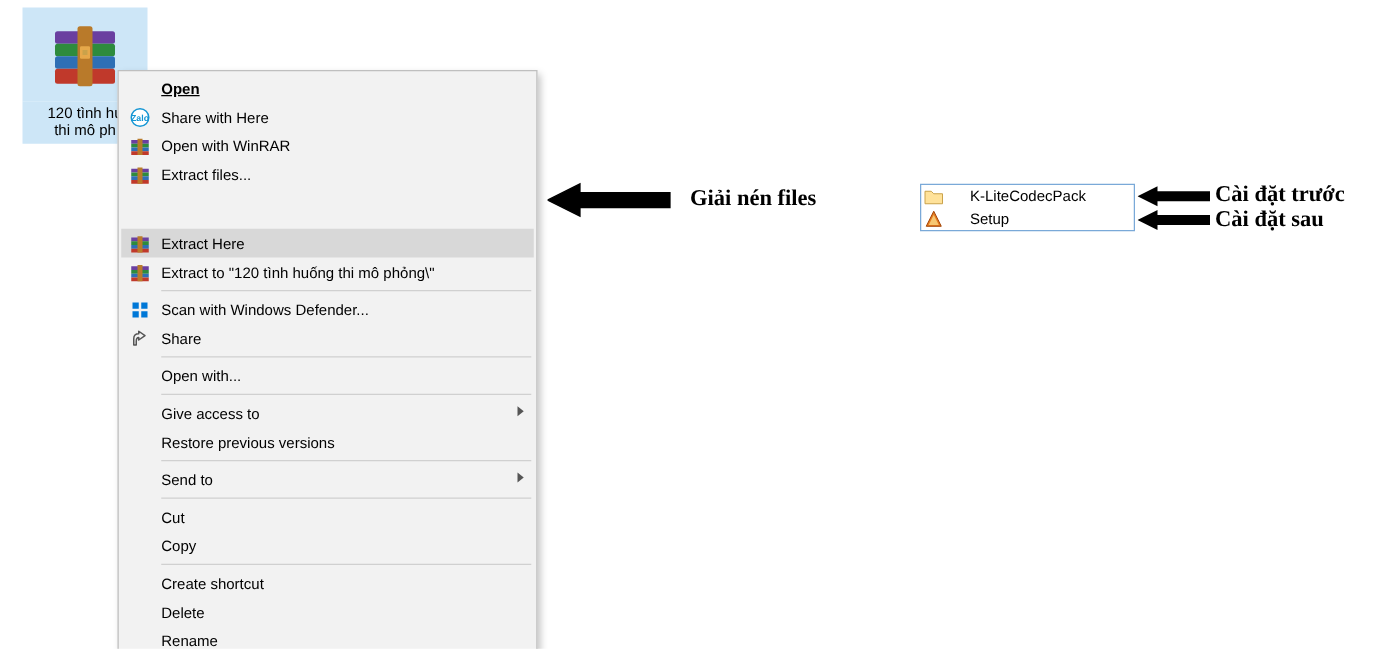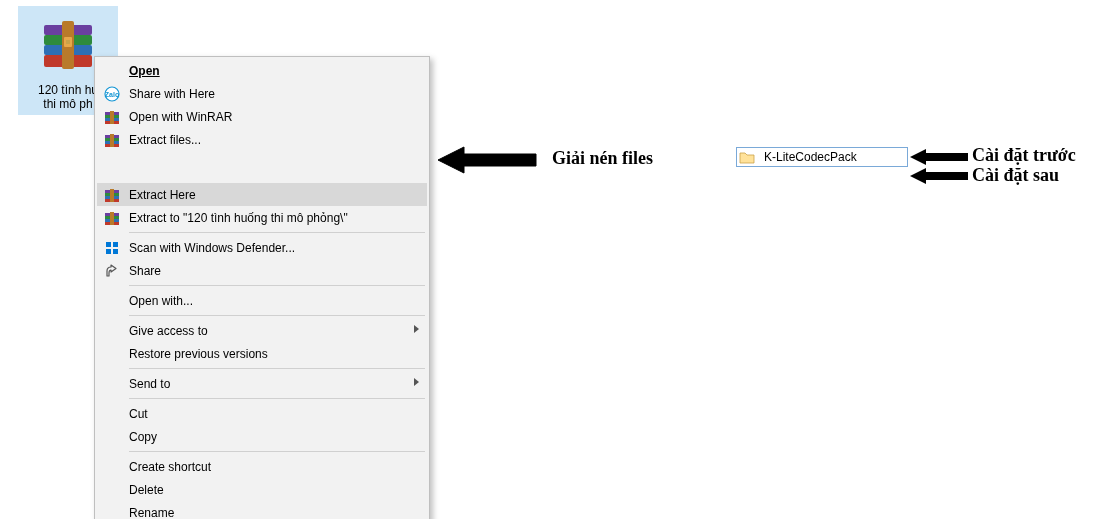--- a/index.html
+++ b/index.html
@@ -104,21 +104,21 @@
     left: 736px;
     top: 147px;
     width: 170px;
     border: 1px solid #7aa9d8;
   }
   .file-row {
     display: flex;
     align-items: center;
     height: 18px;
     padding: 0 4px 0 2px;
-    gap: 9px;
+    gap: 21px;
   }
   .file-row + .file-row { border-top: 0; }
   .file-row .fico {
     width: 16px; height: 16px;
     display: flex; align-items: center; justify-content: center;
     flex: 0 0 16px;
   }
   .file-row .flabel { font-size: 12px; }
   
   .small-arrow {
@@ -276,20 +276,29 @@
 
 <div class="file-list" id="file-list">
     <div class="file-row">
       <span class="fico">
         <svg width="16" height="16">
           <path d="M1 4 L6 4 L8 6 L15 6 L15 14 L1 14 Z" fill="#ffe29a" stroke="#caa24a" stroke-width="0.8"></path>
         </svg>
       </span>
       <span class="flabel">K-LiteCodecPack</span>
     </div>
+    <div class="file-row">
+      <span class="fico">
+        <svg width="16" height="16">
+          <path d="M8 2 L14 14 L2 14 Z" fill="#e67e22" stroke="#a04000" stroke-width="0.8"></path>
+          <path d="M8 5 L12 13 L4 13 Z" fill="#f7c873"></path>
+        </svg>
+      </span>
+      <span class="flabel">Setup</span>
+    </div>
   </div>
 
 <svg class="small-arrow" style="left:910px; top:148px;" width="60" height="18" viewBox="0 0 60 18">
   <polygon points="0,9 16,1 16,5 58,5 58,13 16,13 16,17" fill="#000"></polygon>
 </svg>
 <div class="annotation" style="left:972px; top:145px;">Cài đặt trước</div>
 
 <svg class="small-arrow" style="left:910px; top:167px;" width="60" height="18" viewBox="0 0 60 18">
   <polygon points="0,9 16,1 16,5 58,5 58,13 16,13 16,17" fill="#000"></polygon>
 </svg>

